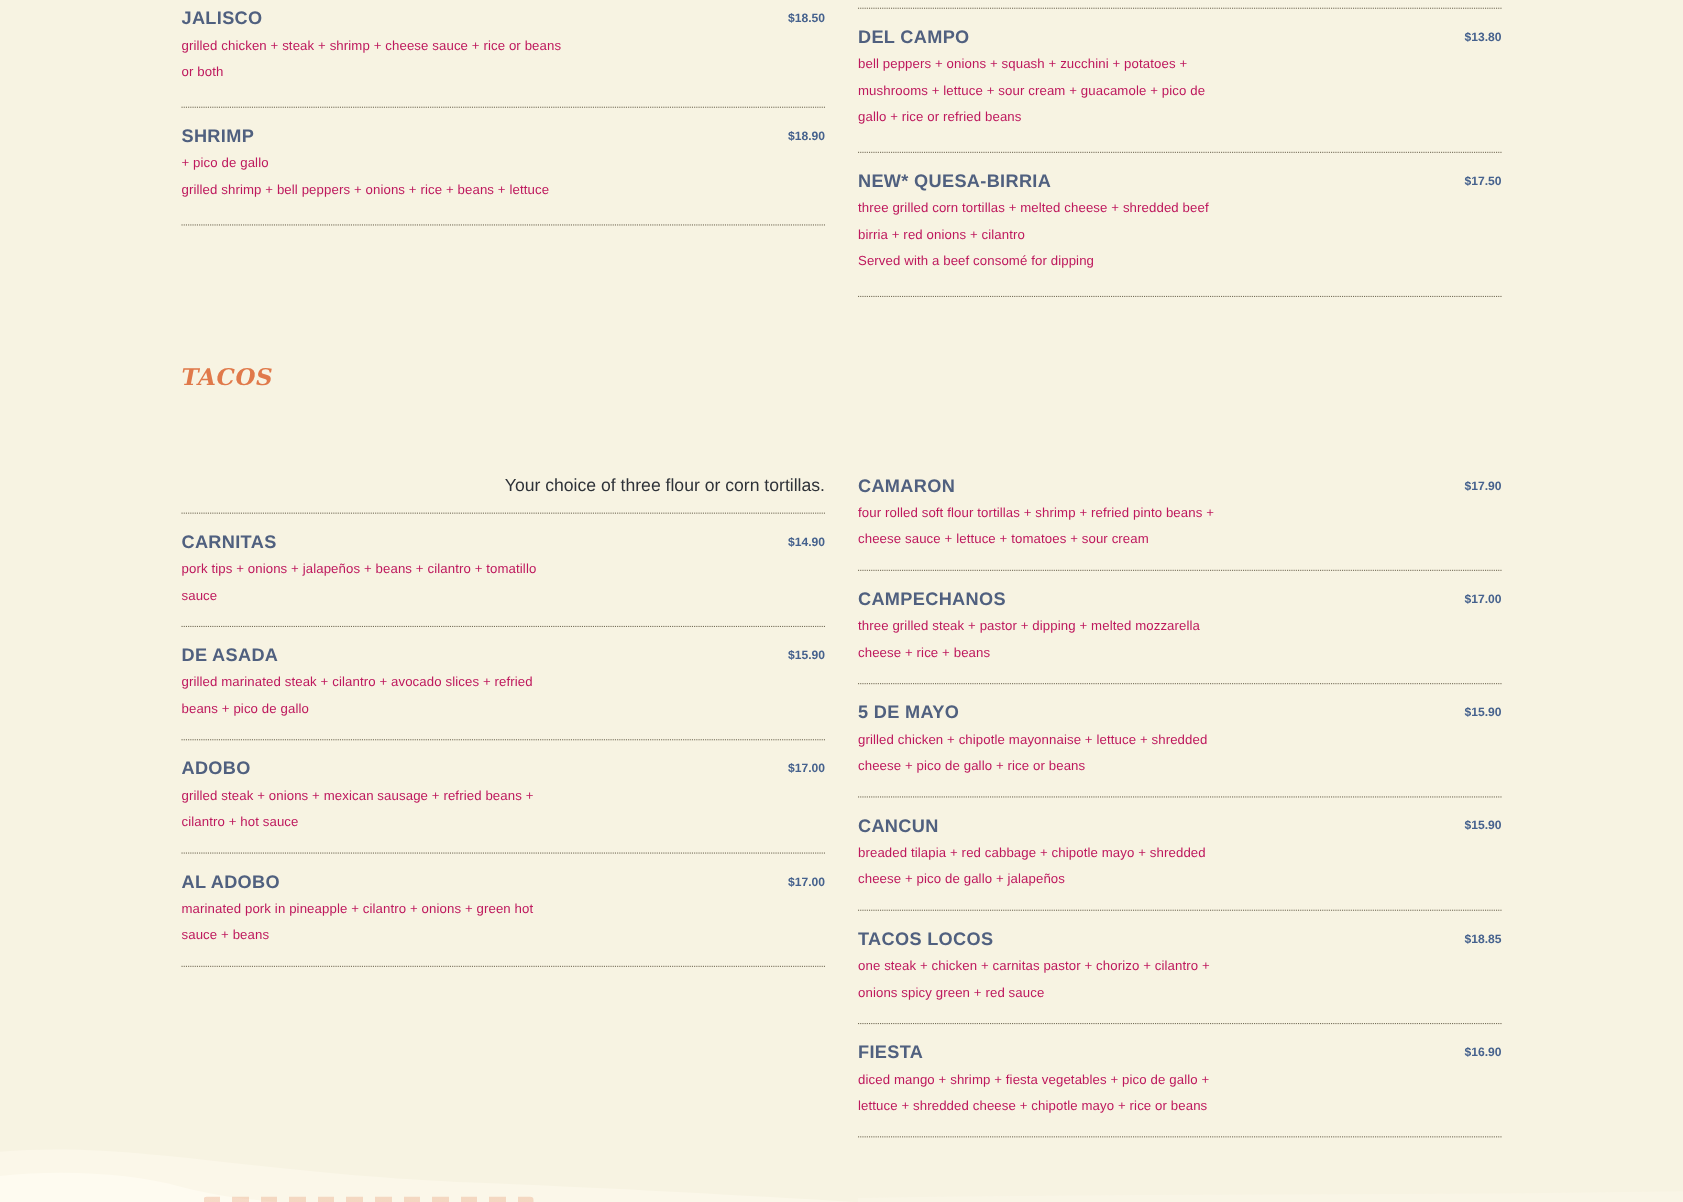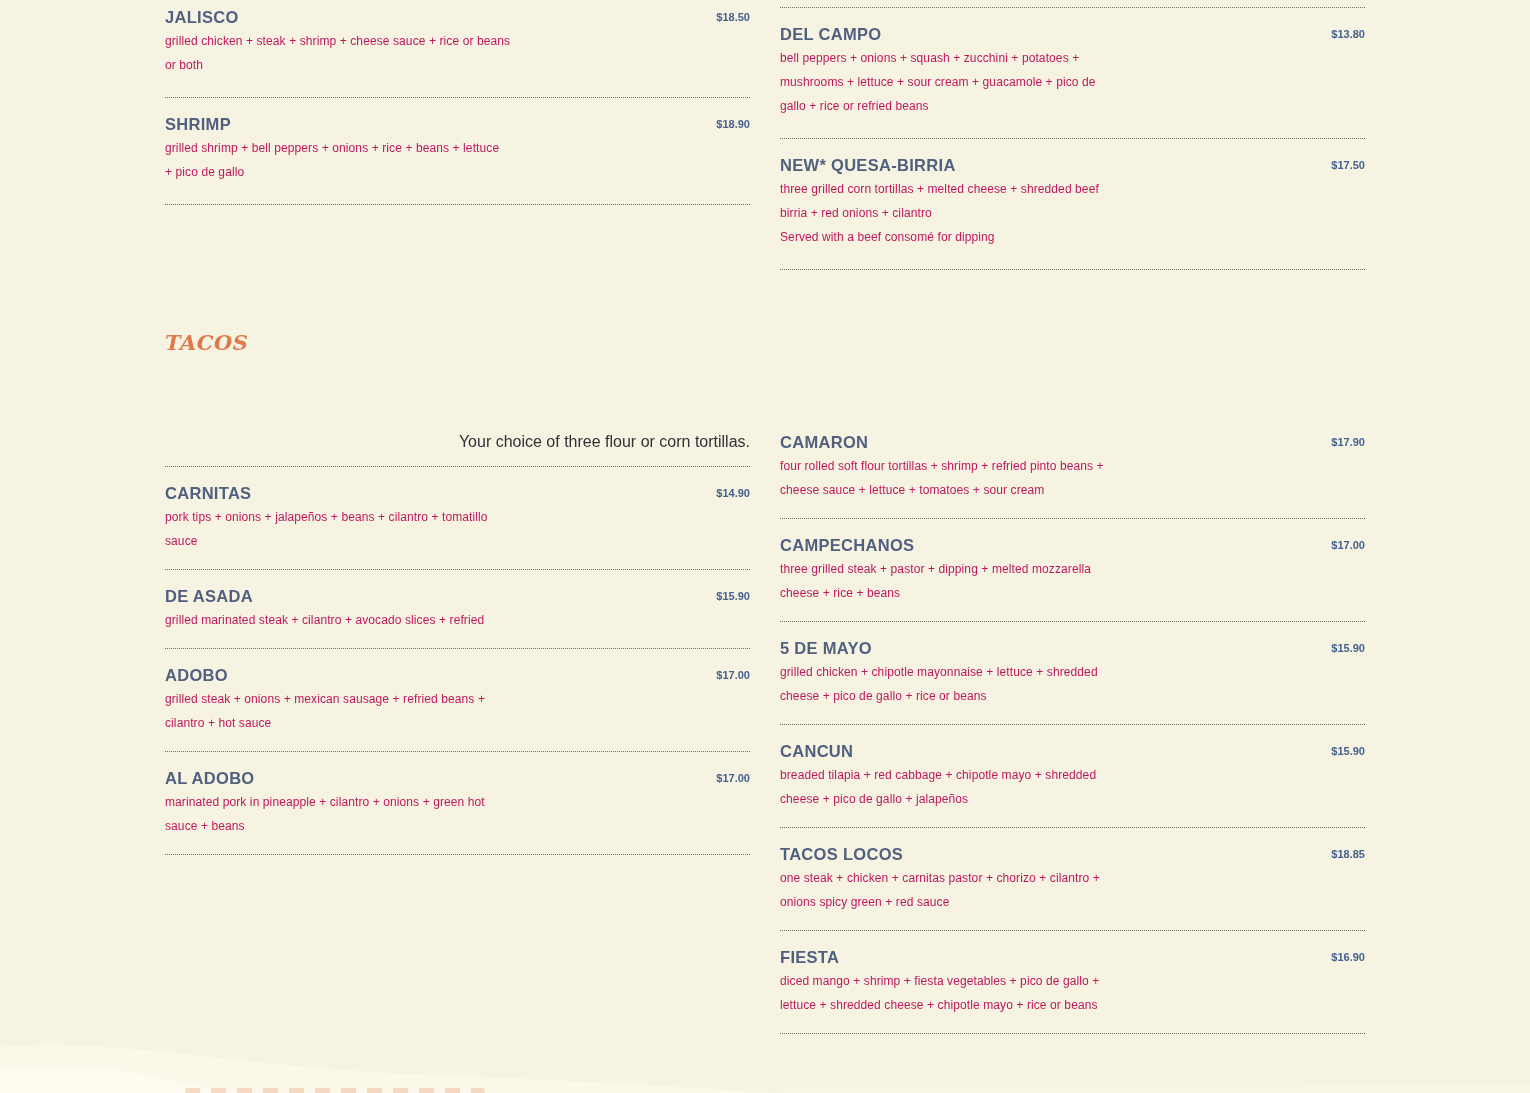--- a/index.html
+++ b/index.html
@@ -91,22 +91,22 @@
             <div class="desc-line">grilled chicken + steak + shrimp + cheese sauce + rice or beans</div>
             <div class="desc-line">or both</div>
           </div>
   </div>
         <div class="menu-item">
     <div class="item-head">
       <span class="item-name">SHRIMP</span>
       <span class="item-price">$18.90</span>
     </div>
     <div>
+            <div class="desc-line">+ pico de gallo</div>
             <div class="desc-line">grilled shrimp + bell peppers + onions + rice + beans + lettuce</div>
-            <div class="desc-line">+ pico de gallo</div>
           </div>
   </div>
       </div>
     <div class="col">
       <div class="top-rule"></div>
       <div>
           <div class="menu-item">
     <div class="item-head">
       <span class="item-name">DEL CAMPO</span>
       <span class="item-price">$13.80</span>
@@ -150,20 +150,21 @@
               <div class="desc-line">sauce</div>
             </div>
   </div>
           <div class="menu-item">
     <div class="item-head">
       <span class="item-name">DE ASADA</span>
       <span class="item-price">$15.90</span>
     </div>
     <div>
               <div class="desc-line">grilled marinated steak + cilantro + avocado slices + refried</div>
+              <div class="desc-line">beans + pico de gallo</div>
             </div>
   </div>
           <div class="menu-item">
     <div class="item-head">
       <span class="item-name">ADOBO</span>
       <span class="item-price">$17.00</span>
     </div>
     <div>
               <div class="desc-line">grilled steak + onions + mexican sausage + refried beans +</div>
               <div class="desc-line">cilantro + hot sauce</div>

